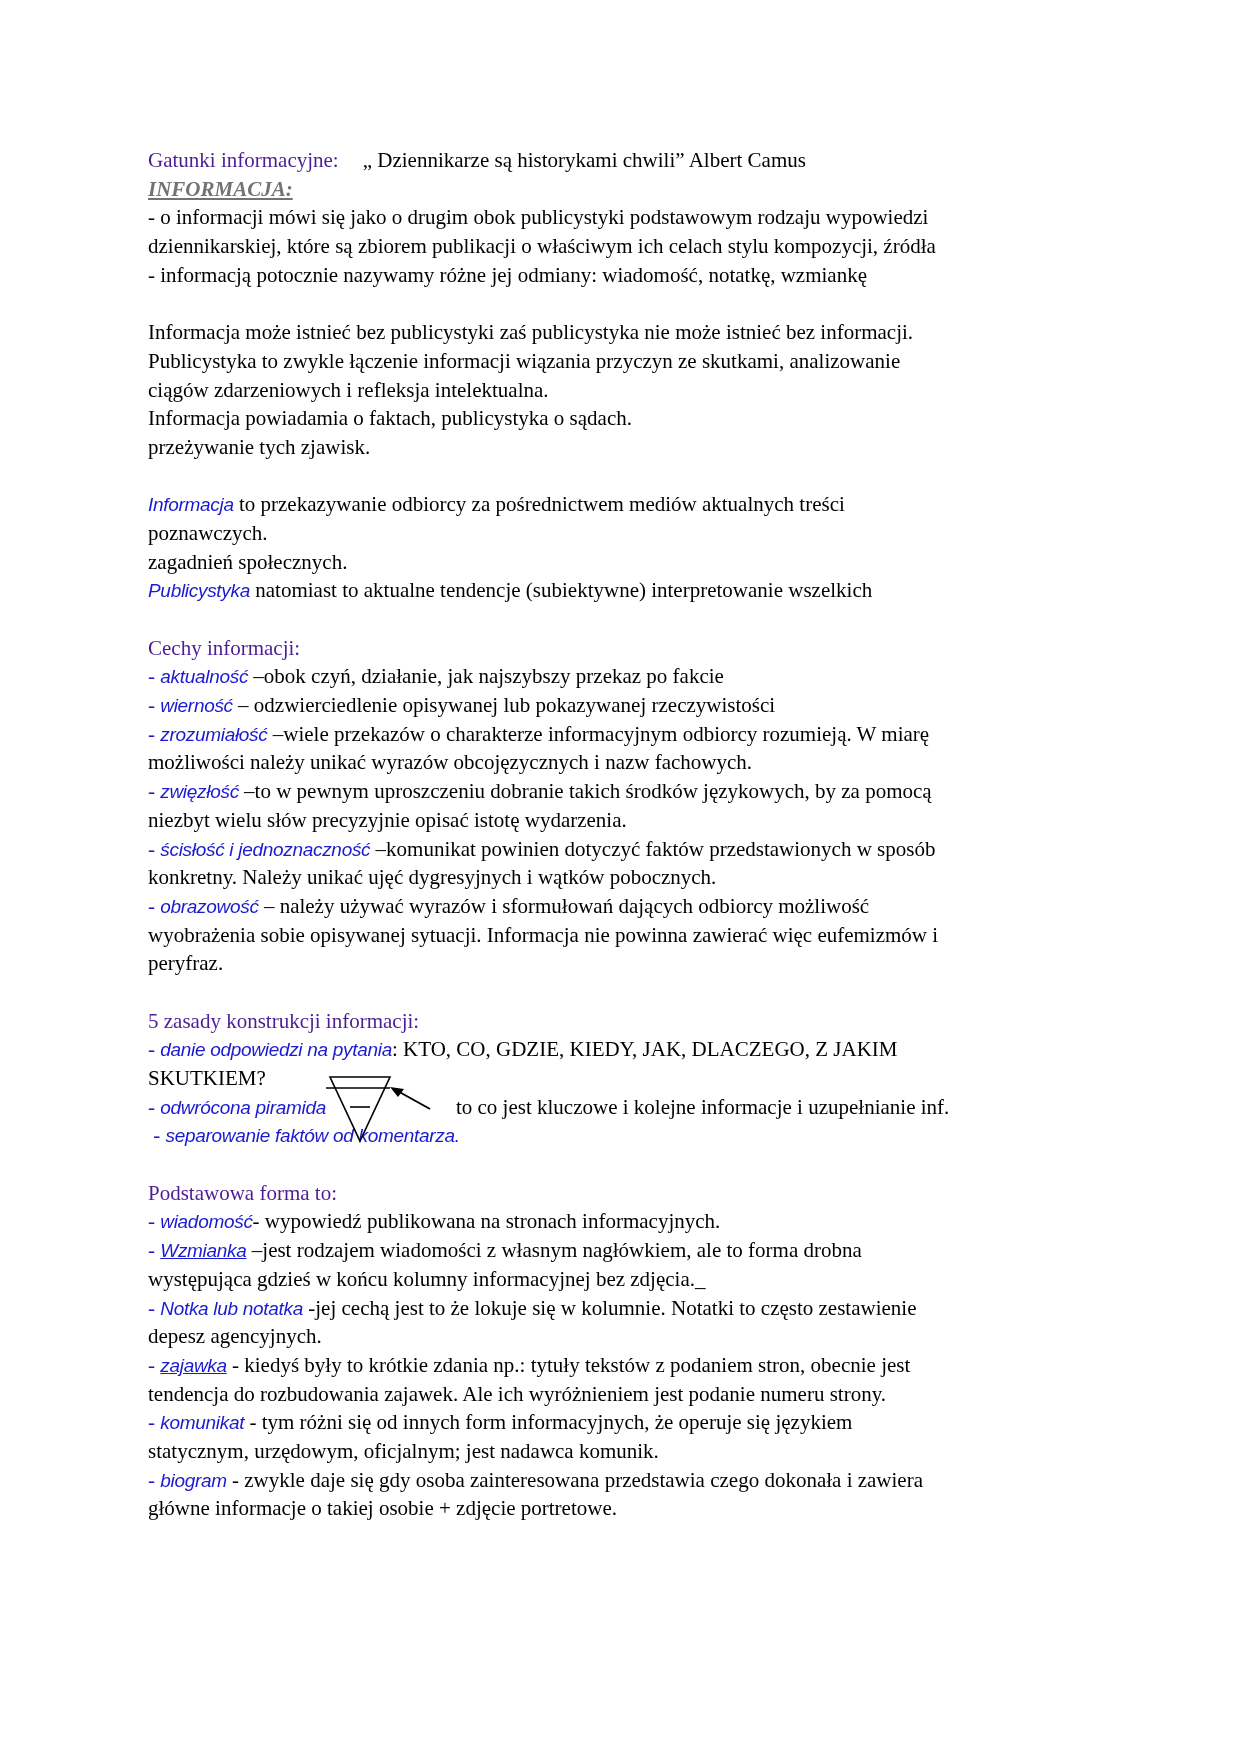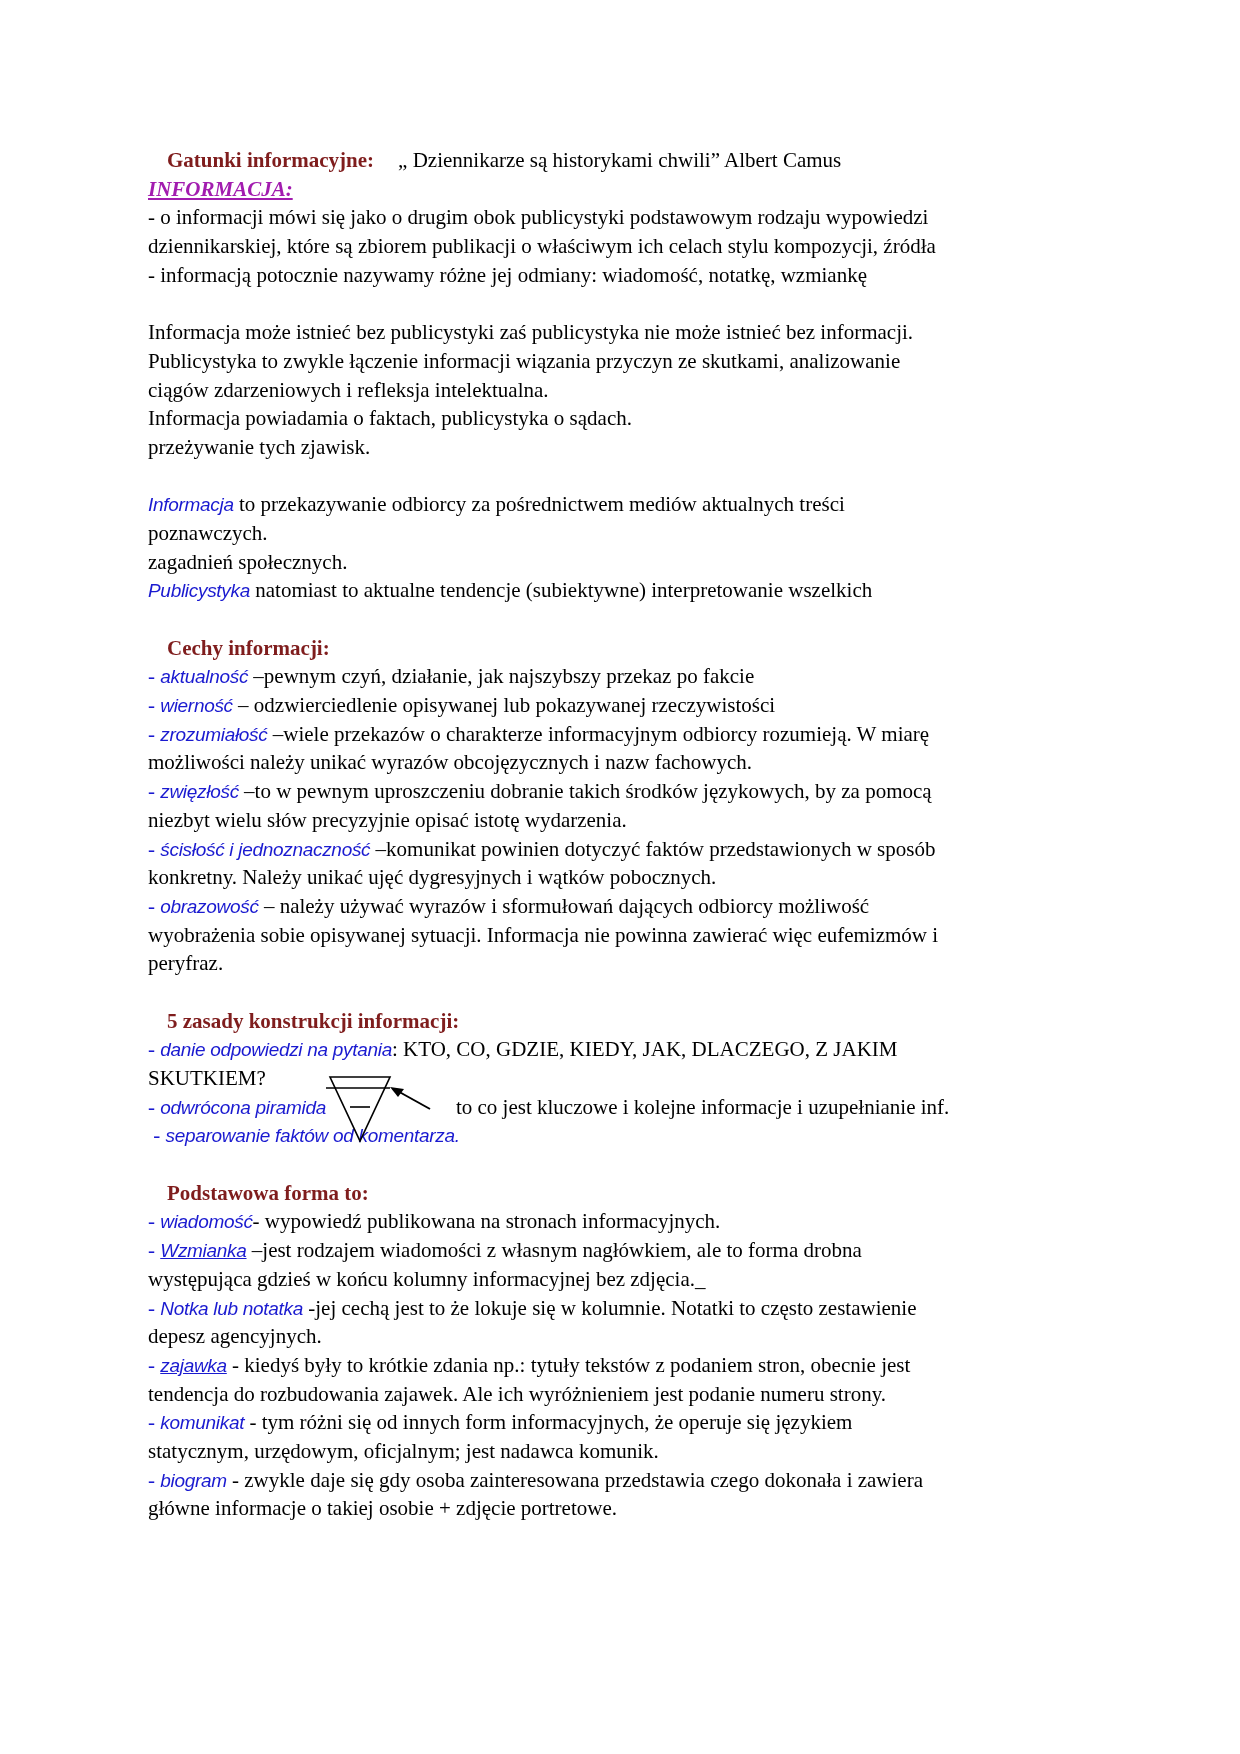--- a/index.html
+++ b/index.html
@@ -4,22 +4,22 @@
 <style>
   html, body { margin: 0; padding: 0; background: #ffffff; }
   body { width: 1240px; height: 1754px; position: relative; overflow: hidden; }
   .page {
     position: absolute; left: 148px; top: 146px; width: 950px;
     font-family: "Liberation Serif", "DejaVu Serif", serif;
     font-size: 21px; line-height: 28.7px; color: #000;
   }
   .line { white-space: nowrap; height: 28.7px; }
   .blank { height: 28.7px; }
-  .h-red { color: #7f1d1d; font-weight: bold; margin-left: 19px; }
-  .h-blue { color: #a21caf; font-weight: bold; font-style: italic; text-decoration: underline; margin-top: 8px; }
+  .h-red { color: #4c1d95; font-weight: normal; }
+  .h-blue { color: #737373; font-weight: bold; font-style: italic; text-decoration: underline; margin-top: 8px; }
   .term { color: #1a1ad0; font-style: italic; font-family: Liberation Sans, sans-serif; font-size: 19px; letter-spacing: -0.3px; }
   .term-u { text-decoration: underline; text-decoration-color: #1a1ad0; }
   .dash { color: #1a1ad0; }
   .pyramid-wrap { position: relative; display: inline-block; width: 110px; height: 28px; vertical-align: top; }
   .pyramid { position: absolute; left: 0; top: -18px; }
 </style>
 </head>
 <body>
 
 <div class="page">
@@ -41,21 +41,21 @@
   <div class="line">przeżywanie tych zjawisk.</div>
   <div class="blank"></div>
 
   <div class="line"><span class="term">Informacja</span><span> to przekazywanie odbiorcy za pośrednictwem mediów aktualnych treści</span></div>
   <div class="line">poznawczych.</div>
   <div class="line">zagadnień społecznych.</div>
   <div class="line"><span class="term">Publicystyka</span><span> natomiast to aktualne tendencje (subiektywne) interpretowanie wszelkich</span></div>
   <div class="blank"></div>
 
   <div class="line"><span class="h-red">Cechy informacji:</span></div>
-  <div class="line"><span class="dash">- </span><span class="term">aktualność</span><span> –pewnym czyń, działanie, jak najszybszy przekaz po fakcie</span></div>
+  <div class="line"><span class="dash">- </span><span class="term">aktualność</span><span> –obok czyń, działanie, jak najszybszy przekaz po fakcie</span></div>
   <div class="line"><span class="dash">- </span><span class="term">wierność</span><span> – odzwierciedlenie opisywanej lub pokazywanej rzeczywistości</span></div>
   <div class="line"><span class="dash">- </span><span class="term">zrozumiałość</span><span> –wiele przekazów o charakterze informacyjnym odbiorcy rozumieją. W miarę</span></div>
   <div class="line">możliwości należy unikać wyrazów obcojęzycznych i nazw fachowych.</div>
   <div class="line"><span class="dash">- </span><span class="term">zwięzłość</span><span> –to w pewnym uproszczeniu dobranie takich środków językowych, by za pomocą</span></div>
   <div class="line">niezbyt wielu słów precyzyjnie opisać istotę wydarzenia.</div>
   <div class="line"><span class="dash">- </span><span class="term">ścisłość i jednoznaczność</span><span> –komunikat powinien dotyczyć faktów przedstawionych w sposób</span></div>
   <div class="line">konkretny. Należy unikać ujęć dygresyjnych i wątków pobocznych.</div>
   <div class="line"><span class="dash">- </span><span class="term">obrazowość</span><span> – należy używać wyrazów i sformułowań dających odbiorcy możliwość</span></div>
   <div class="line">wyobrażenia sobie opisywanej sytuacji. Informacja nie powinna zawierać więc eufemizmów i</div>
   <div class="line">peryfraz.</div>

